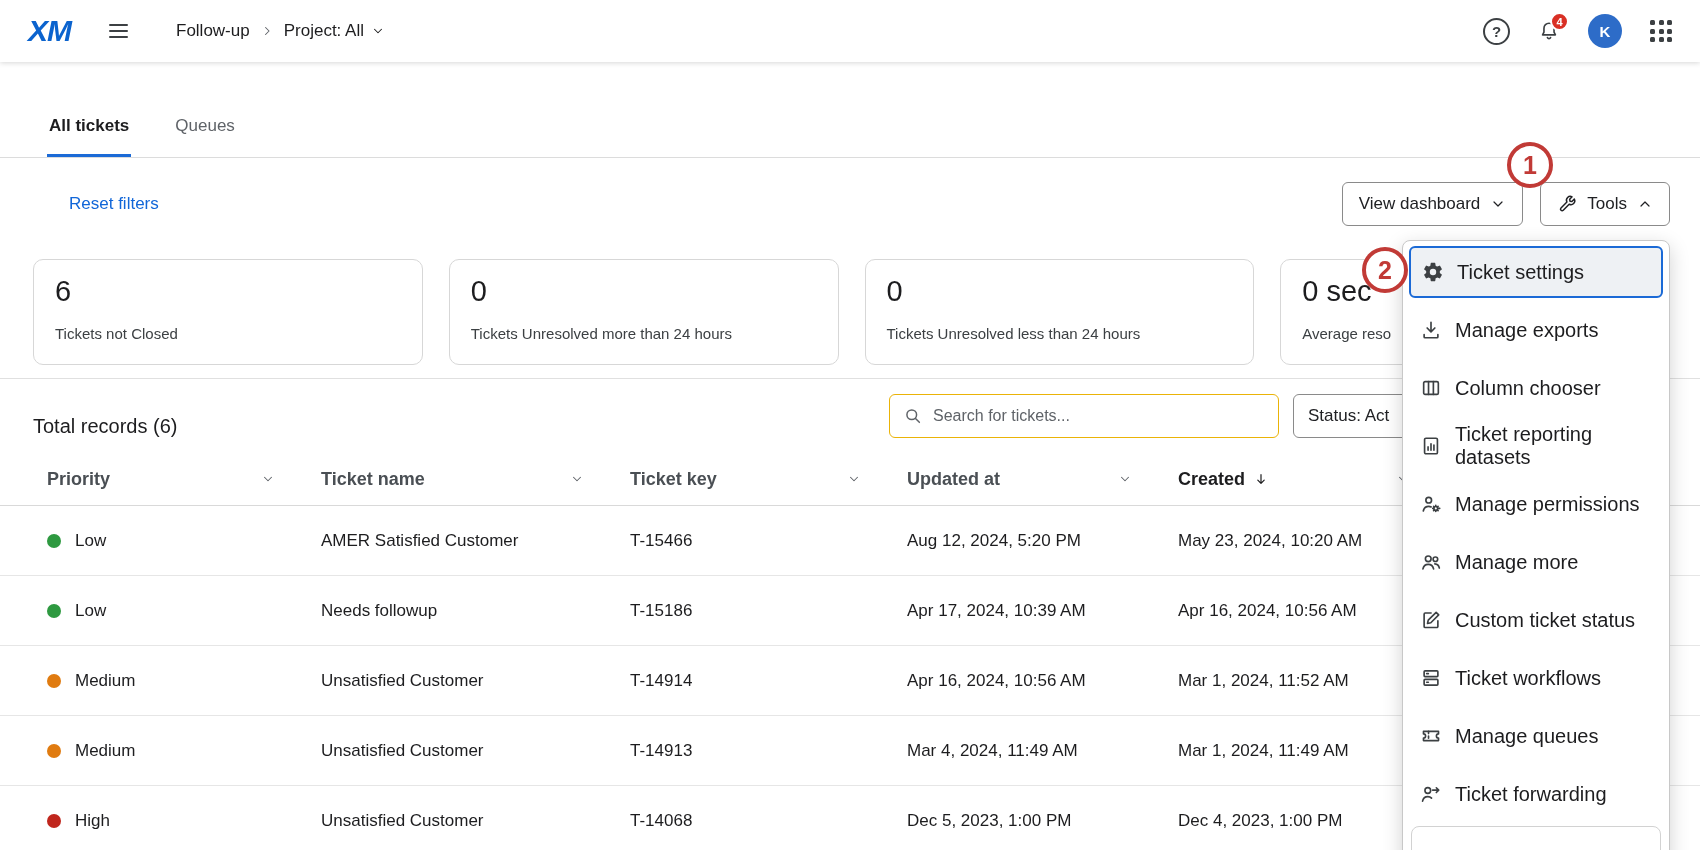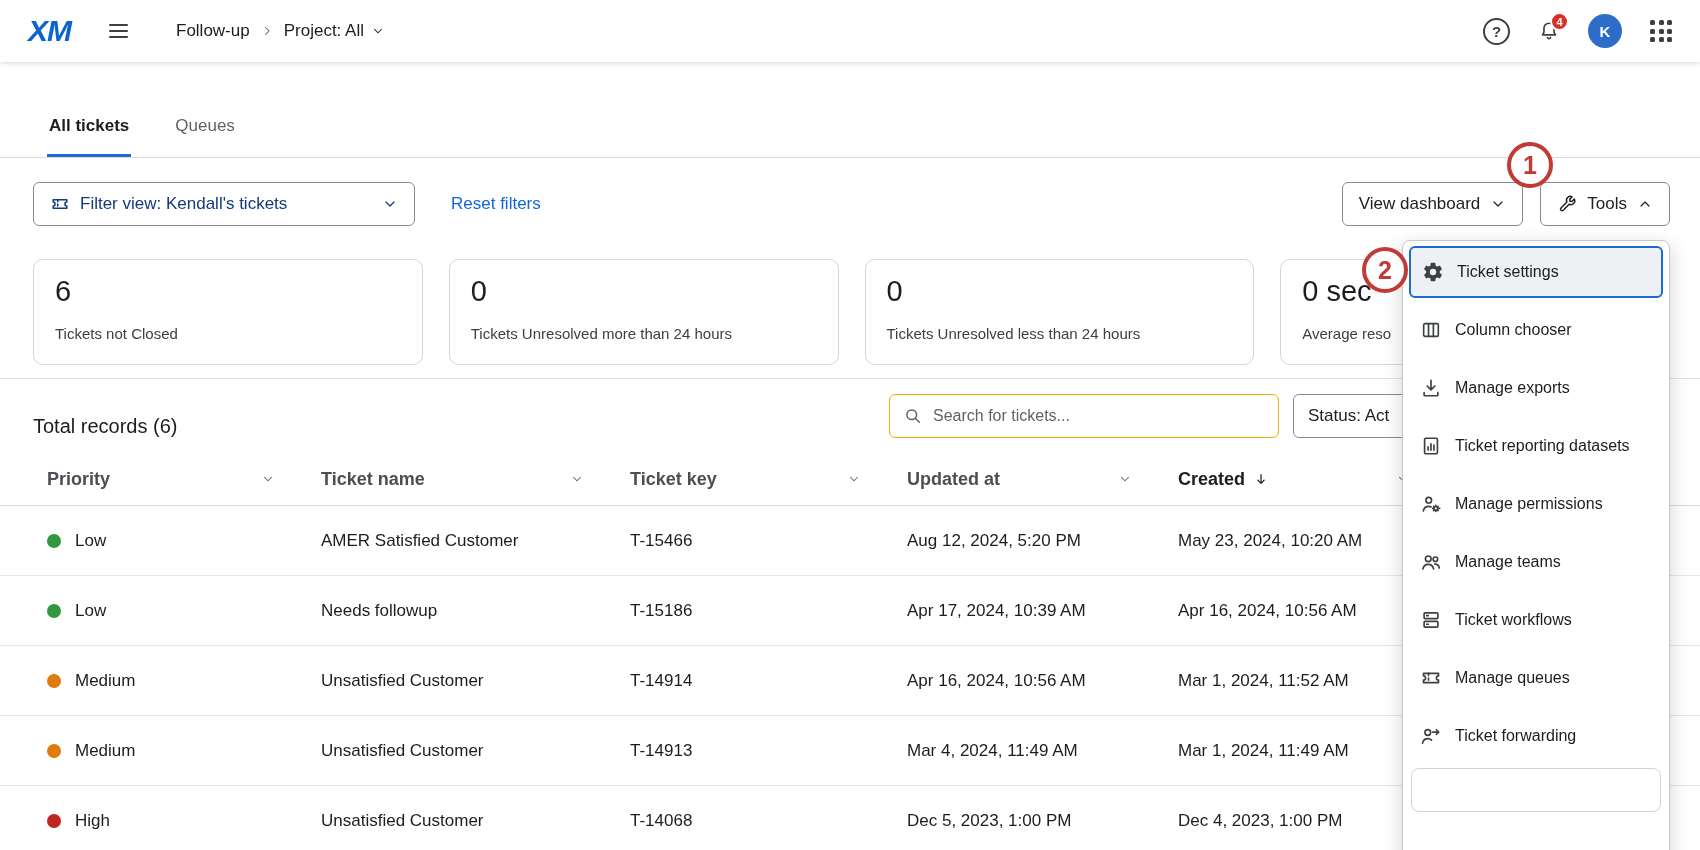--- a/index.html
+++ b/index.html
@@ -83,21 +83,21 @@
   .dot { width:14px; height:14px; border-radius:50%; flex:none; }
   .dot.low { background:#2e9940; }
   .dot.medium { background:#e07b10; }
   .dot.high { background:#c0261d; }
 
   
   .tools-menu { position:absolute; left:1402px; top:240px; width:268px; height:650px;
                 background:#fff; border:1px solid #c8c8c8; border-radius:8px;
                 box-shadow:0 6px 20px rgba(0,0,0,.18); padding:5px 6px; z-index:50; }
   .menu-item { display:flex; align-items:center; gap:13px; height:52px; margin-bottom:6px;
-               padding:0 11px; border-radius:6px; font-size:16px; color:#1d1d1f; cursor:pointer; }
+               padding:0 11px; border-radius:6px; font-size:20px; color:#1d1d1f; cursor:pointer; }
   .menu-item.highlighted { border:2px solid #1b6ad6; background:#eef1f4; }
   .mi-ic { color:#3c4043; display:flex; flex:none; }
   .menu-partial { height:44px; border:1px solid #d2d2d2; border-radius:8px; margin:4px 2px 0; }
 
   
   .ann { position:absolute; width:46px; height:46px; border:4px solid #c13a36; border-radius:50%;
          background:#fff; color:#c13a36; font-size:25px; font-weight:bold;
          display:flex; align-items:center; justify-content:center; z-index:100; }
   .ann-1 { left:1507px; top:142px; }
   .ann-2 { left:1362px; top:247px; }
@@ -149,31 +149,20 @@
     </div>
   </div>
 </header>
 
 <div class="tabs-row">
   <div class="tab active">All tickets</div>
   <div class="tab">Queues</div>
 </div>
 
 <div class="toolbar">
-  <button class="btn filter-btn">
-    <svg class="st ic20" viewBox="0 0 24 24">
-      <path d="M3.8 7h16.4v2.7a2.3 2.3 0 0 0 0 4.6V17H3.8v-2.7a2.3 2.3 0 0 0 0-4.6z"></path>
-      <path d="M9.3 7v10" stroke-dasharray="2.4 2.6"></path>
-    </svg>
-    <span>Filter view: Kendall's tickets</span>
-    <span class="spring"></span>
-    <svg class="st ic16" viewBox="0 0 24 24">
-        <path d="M6 9l6 6 6-6"></path>
-      </svg>
-  </button>
   <a class="reset-link">Reset filters</a>
   <div class="toolbar-right">
     <button class="btn">
       <span>View dashboard</span>
       <svg class="st ic16" viewBox="0 0 24 24">
           <path d="M6 9l6 6 6-6"></path>
         </svg>
     </button>
     <button class="btn">
       <svg class="st ic20" viewBox="0 0 24 24">
@@ -328,34 +317,34 @@
     <span class="mi-ic">
       <svg class="fl ic22" viewBox="0 0 24 24">
           <path d="M19.43 12.98c.04-.32.07-.64.07-.98s-.03-.66-.07-.98l2.11-1.65a.5.5 0 0 0 .12-.64l-2-3.46a.5.5 0 0 0-.61-.22l-2.49 1a7.3 7.3 0 0 0-1.69-.98l-.38-2.65A.5.5 0 0 0 14 2h-4a.5.5 0 0 0-.49.42l-.38 2.65c-.61.25-1.17.59-1.69.98l-2.49-1a.5.5 0 0 0-.61.22l-2 3.46a.5.5 0 0 0 .12.64l2.11 1.65c-.04.32-.07.65-.07.98s.03.66.07.98l-2.11 1.65a.5.5 0 0 0-.12.64l2 3.46c.14.24.42.34.61.22l2.49-1c.52.39 1.08.73 1.69.98l.38 2.65c.04.24.25.42.49.42h4c.24 0 .45-.18.49-.42l.38-2.65a7.3 7.3 0 0 0 1.69-.98l2.49 1c.23.09.47 0 .61-.22l2-3.46a.5.5 0 0 0-.12-.64zM12 15.5a3.5 3.5 0 1 1 0-7 3.5 3.5 0 0 1 0 7z"></path>
         </svg>
     </span>
     <span class="mi-label">Ticket settings</span>
   </div>
   <div class="menu-item">
     <span class="mi-ic">
       <svg class="st ic22" viewBox="0 0 24 24">
+          <path d="M12 3.5V14M12 14l-4.2-4.2M12 14l4.2-4.2"></path>
+          <path d="M4.5 17v2.5a1 1 0 0 0 1 1h13a1 1 0 0 0 1-1V17"></path>
+        </svg>
+    </span>
+    <span class="mi-label">Manage exports</span>
+  </div>
+  <div class="menu-item">
+    <span class="mi-ic">
+      <svg class="st ic22" viewBox="0 0 24 24">
           <rect x="4" y="5" width="16" height="14" rx="1.5"></rect>
           <path d="M9.3 5v14M14.6 5v14"></path>
         </svg>
     </span>
     <span class="mi-label">Column chooser</span>
-  </div>
-  <div class="menu-item">
-    <span class="mi-ic">
-      <svg class="st ic22" viewBox="0 0 24 24">
-          <path d="M12 3.5V14M12 14l-4.2-4.2M12 14l4.2-4.2"></path>
-          <path d="M4.5 17v2.5a1 1 0 0 0 1 1h13a1 1 0 0 0 1-1V17"></path>
-        </svg>
-    </span>
-    <span class="mi-label">Manage exports</span>
   </div>
   <div class="menu-item">
     <span class="mi-ic">
       <svg class="st ic22" viewBox="0 0 24 24">
           <rect x="5" y="3.5" width="14" height="17" rx="1.5"></rect>
           <path d="M8.8 16.5V13M12 16.5v-7M15.2 16.5V11"></path>
         </svg>
     </span>
     <span class="mi-label">Ticket reporting datasets</span>
   </div>
@@ -372,21 +361,30 @@
   </div>
   <div class="menu-item">
     <span class="mi-ic">
       <svg class="st ic22" viewBox="0 0 24 24">
           <circle cx="9" cy="8.5" r="3.1"></circle>
           <path d="M3.2 19.6c.6-3.2 2.8-5 5.8-5s5.2 1.8 5.8 5"></path>
           <circle cx="16.8" cy="9" r="2.5"></circle>
           <path d="M16.2 14.1c2.5.2 4.3 1.8 4.9 4.5"></path>
         </svg>
     </span>
-    <span class="mi-label">Manage teams</span>
+    <span class="mi-label">Manage more</span>
+  </div>
+  <div class="menu-item">
+    <span class="mi-ic">
+      <svg class="st ic22" viewBox="0 0 24 24">
+          <path d="M19.5 12.8V19a1.2 1.2 0 0 1-1.2 1.2H5.7A1.2 1.2 0 0 1 4.5 19V5.6a1.2 1.2 0 0 1 1.2-1.2h6.4"></path>
+          <path d="M17.6 3.6l2.8 2.8-8.6 8.6-3.6.8.8-3.6z"></path>
+        </svg>
+    </span>
+    <span class="mi-label">Custom ticket status</span>
   </div>
   <div class="menu-item">
     <span class="mi-ic">
       <svg class="st ic22" viewBox="0 0 24 24">
           <rect x="4.5" y="4.2" width="15" height="6.3" rx="1"></rect>
           <rect x="4.5" y="13.5" width="15" height="6.3" rx="1"></rect>
           <path d="M7.3 7.3h1.8M7.3 16.6h1.8"></path>
         </svg>
     </span>
     <span class="mi-label">Ticket workflows</span>

